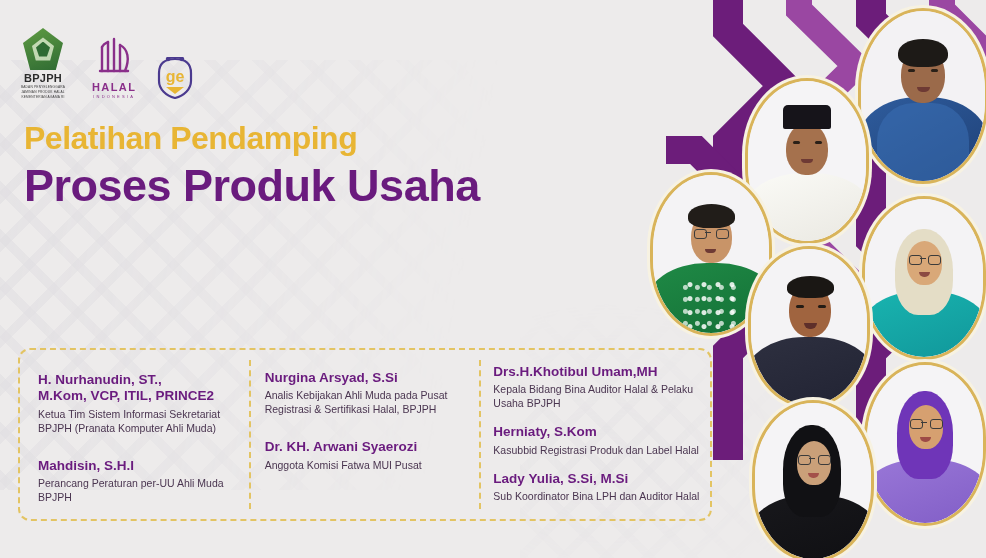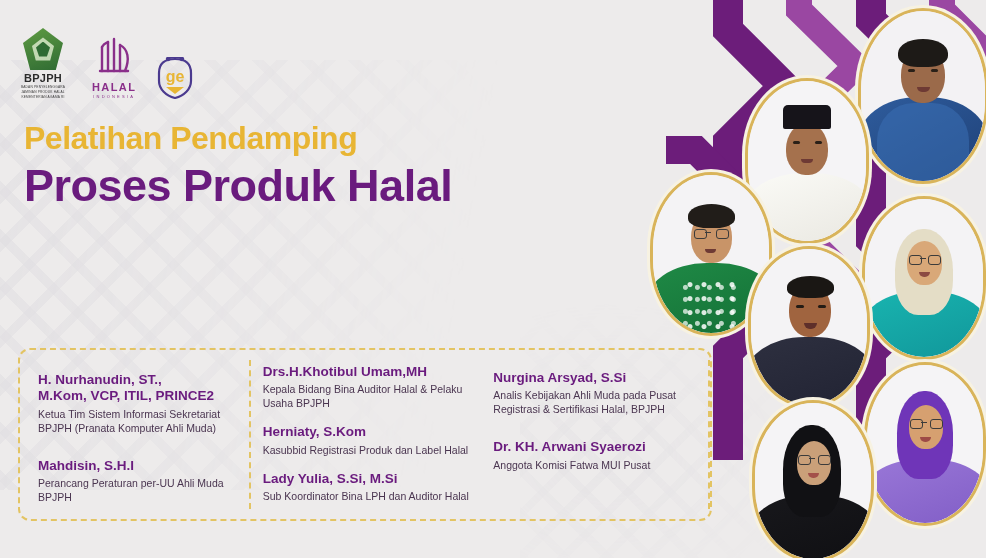--- a/index.html
+++ b/index.html
@@ -200,64 +200,64 @@
           <text x="19" y="25" font-family="Liberation Sans, sans-serif" font-size="16" font-weight="bold" fill="#e8b534" text-anchor="middle">ge</text>
           <path d="M10 30 L28 30 L19 37 Z" fill="#e8b534"></path>
         </svg>
       </div>
     </div>
 
   </div>
 
   <div class="headline">
     <div class="l1">Pelatihan Pendamping</div>
-    <div class="l2">Proses Produk Halal</div>
+    <div class="l2">Proses Produk Usaha</div>
   </div>
 
   <div class="speakers-box">
 
     <div class="col col1">
       <div class="person">
         <div class="p-name">H. Nurhanudin, ST.,</div>
         <div class="p-name">M.Kom, VCP, ITIL, PRINCE2</div>
         <div class="p-role">Ketua Tim Sistem Informasi Sekretariat BPJPH (Pranata Komputer Ahli Muda)</div>
       </div>
       <div class="gap-lg"></div>
       <div class="person">
         <div class="p-name">Mahdisin, S.H.I</div>
         <div class="p-role">Perancang Peraturan per-UU Ahli Muda BPJPH</div>
       </div>
     </div>
 
+    <div class="col col2">
+      <div class="person">
+        <div class="p-name">Nurgina Arsyad, S.Si</div>
+        <div class="p-role">Analis Kebijakan Ahli Muda pada Pusat Registrasi &amp; Sertifikasi Halal, BPJPH</div>
+      </div>
+      <div class="gap-lg"></div>
+      <div class="person">
+        <div class="p-name">Dr. KH. Arwani Syaerozi</div>
+        <div class="p-role">Anggota Komisi Fatwa MUI Pusat</div>
+      </div>
+    </div>
+
     <div class="col col3">
       <div class="person">
         <div class="p-name">Drs.H.Khotibul Umam,MH</div>
         <div class="p-role">Kepala Bidang Bina Auditor Halal &amp; Pelaku Usaha BPJPH</div>
       </div>
       <div class="gap-sm"></div>
       <div class="person">
         <div class="p-name">Herniaty, S.Kom</div>
         <div class="p-role">Kasubbid Registrasi Produk dan Label Halal</div>
       </div>
       <div class="gap-sm"></div>
       <div class="person">
         <div class="p-name">Lady Yulia, S.Si, M.Si</div>
         <div class="p-role">Sub Koordinator Bina LPH dan Auditor Halal</div>
-      </div>
-    </div>
-
-    <div class="col col2">
-      <div class="person">
-        <div class="p-name">Nurgina Arsyad, S.Si</div>
-        <div class="p-role">Analis Kebijakan Ahli Muda pada Pusat Registrasi &amp; Sertifikasi Halal, BPJPH</div>
-      </div>
-      <div class="gap-lg"></div>
-      <div class="person">
-        <div class="p-name">Dr. KH. Arwani Syaerozi</div>
-        <div class="p-role">Anggota Komisi Fatwa MUI Pusat</div>
       </div>
     </div>
 
   </div>
 
   <div class="portrait" style="left:858px;top:8px;width:124px;height:170px;">
     <div class="inner">
       <div class="ph-bg" style="background:#f3f2f4;"></div>
       <div class="body" style="left:-4px;top:86px;width:132px;height:100px;background:linear-gradient(150deg,#2f5d9e,#1d3d72);"></div>
       <div class="body" style="left:16px;top:92px;width:92px;height:94px;background:#3a6fb5;opacity:.55;border-radius:40% 40% 0 0;"></div>

